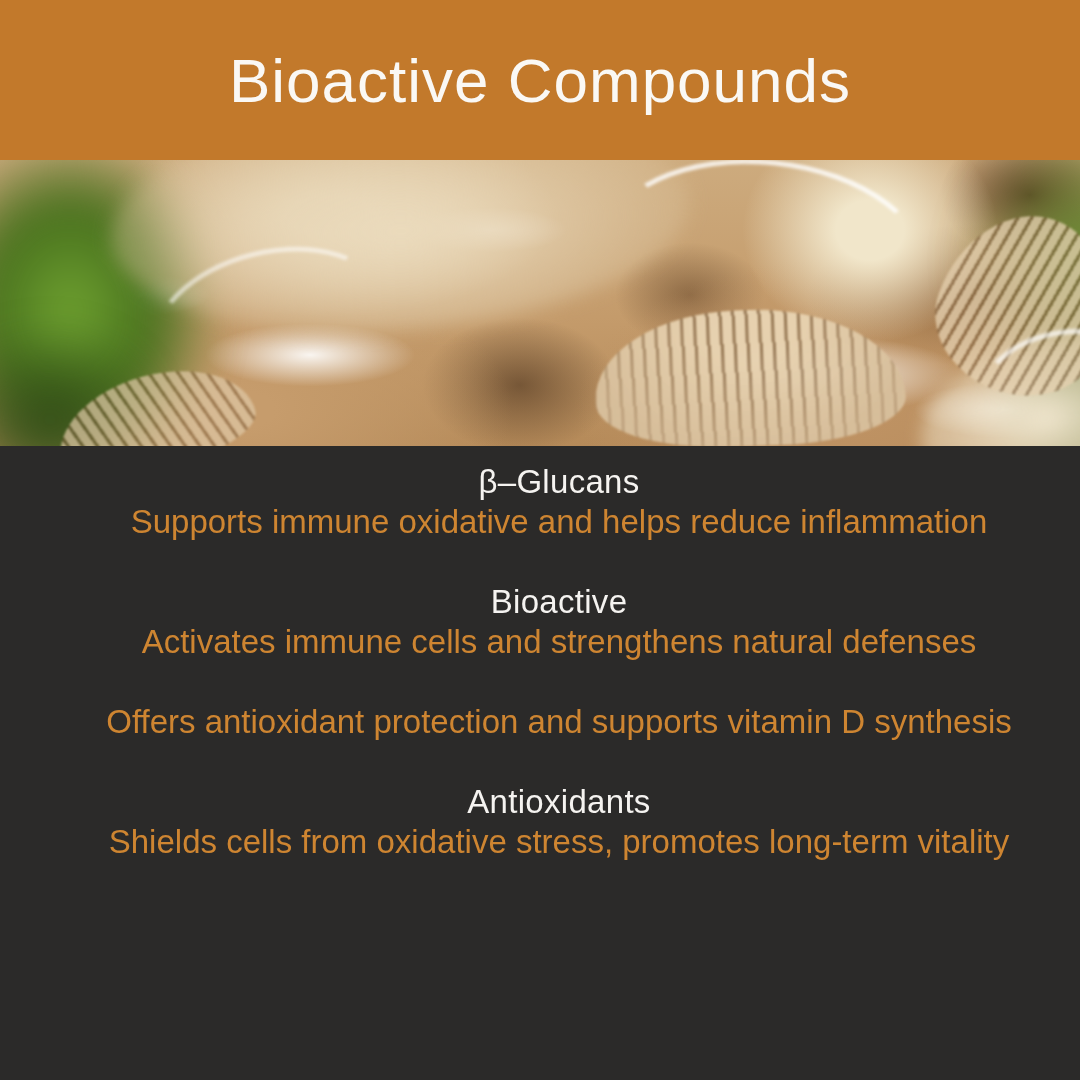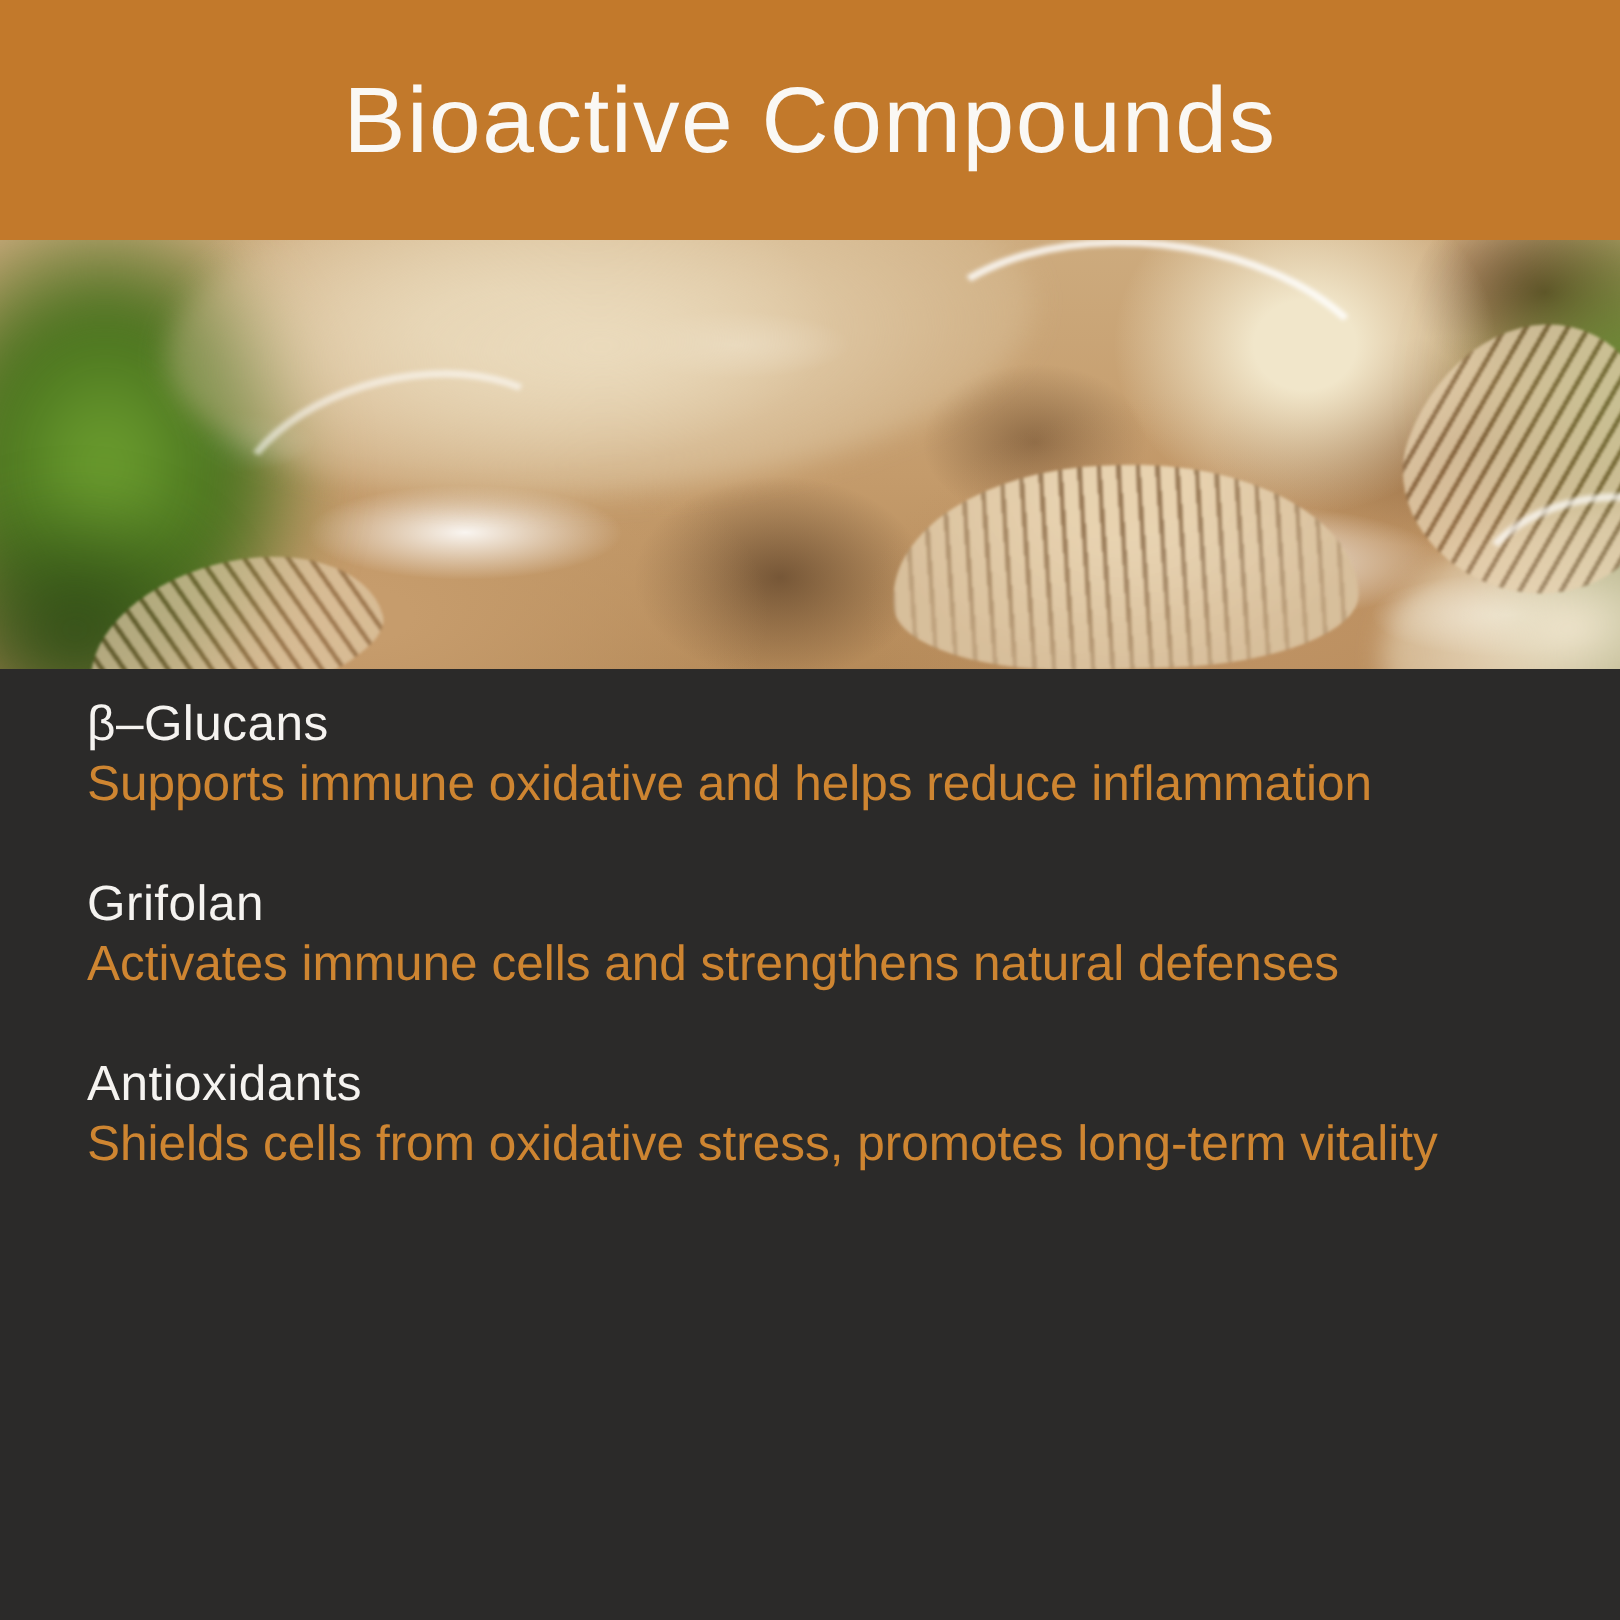--- a/index.html
+++ b/index.html
@@ -2,21 +2,21 @@
 <html style="--header-bg: #C2792B; --body-bg: #2B2A29; --title-color: #FAF8F4; --name-color: #F5F3F0; --description-color: #CE8531;"><head>
 <meta charset="utf-8">
 <style>
   * { margin:0; padding:0; box-sizing:border-box; }
   html,body { width:1080px; height:1080px; }
   body {
     font-family: "Liberation Sans", sans-serif;
     background: var(--body-bg, #2B2A29);
     overflow: hidden;
   }
-  .page { width:1080px; height:908px; display:flex; flex-direction:column; }
+  .page { width:1080px; height:908px; display:flex; flex-direction:column;text-align:center; }
 
   
   .header {
     height:160px; flex:0 0 160px;
     background: var(--header-bg, #C2792B);
     display:flex; align-items:center; justify-content:center;
   }
   .header h1 {
     color: var(--title-color, #FAF8F4);
     font-size:62px; font-weight:500; letter-spacing:1px;
@@ -118,24 +118,25 @@
   </div>
 
   <main class="list">
     <section class="item">
       <h2>β–Glucans</h2>
       <p>Supports immune oxidative and helps reduce inflammation</p>
     </section>
     <section class="item">
     </section>
     <section class="item">
-      <h2>Grifolan</h2>
+      <h2>Bioactive</h2>
       <p>Activates immune cells and strengthens natural defenses</p>
     </section>
     <section class="item">
+      <p>Offers antioxidant protection and supports vitamin D synthesis</p>
     </section>
     <section class="item">
       <h2>Antioxidants</h2>
       <p>Shields cells from oxidative stress, promotes long-term vitality</p>
     </section>
   </main>
 
 </div>
 
 </body></html>

